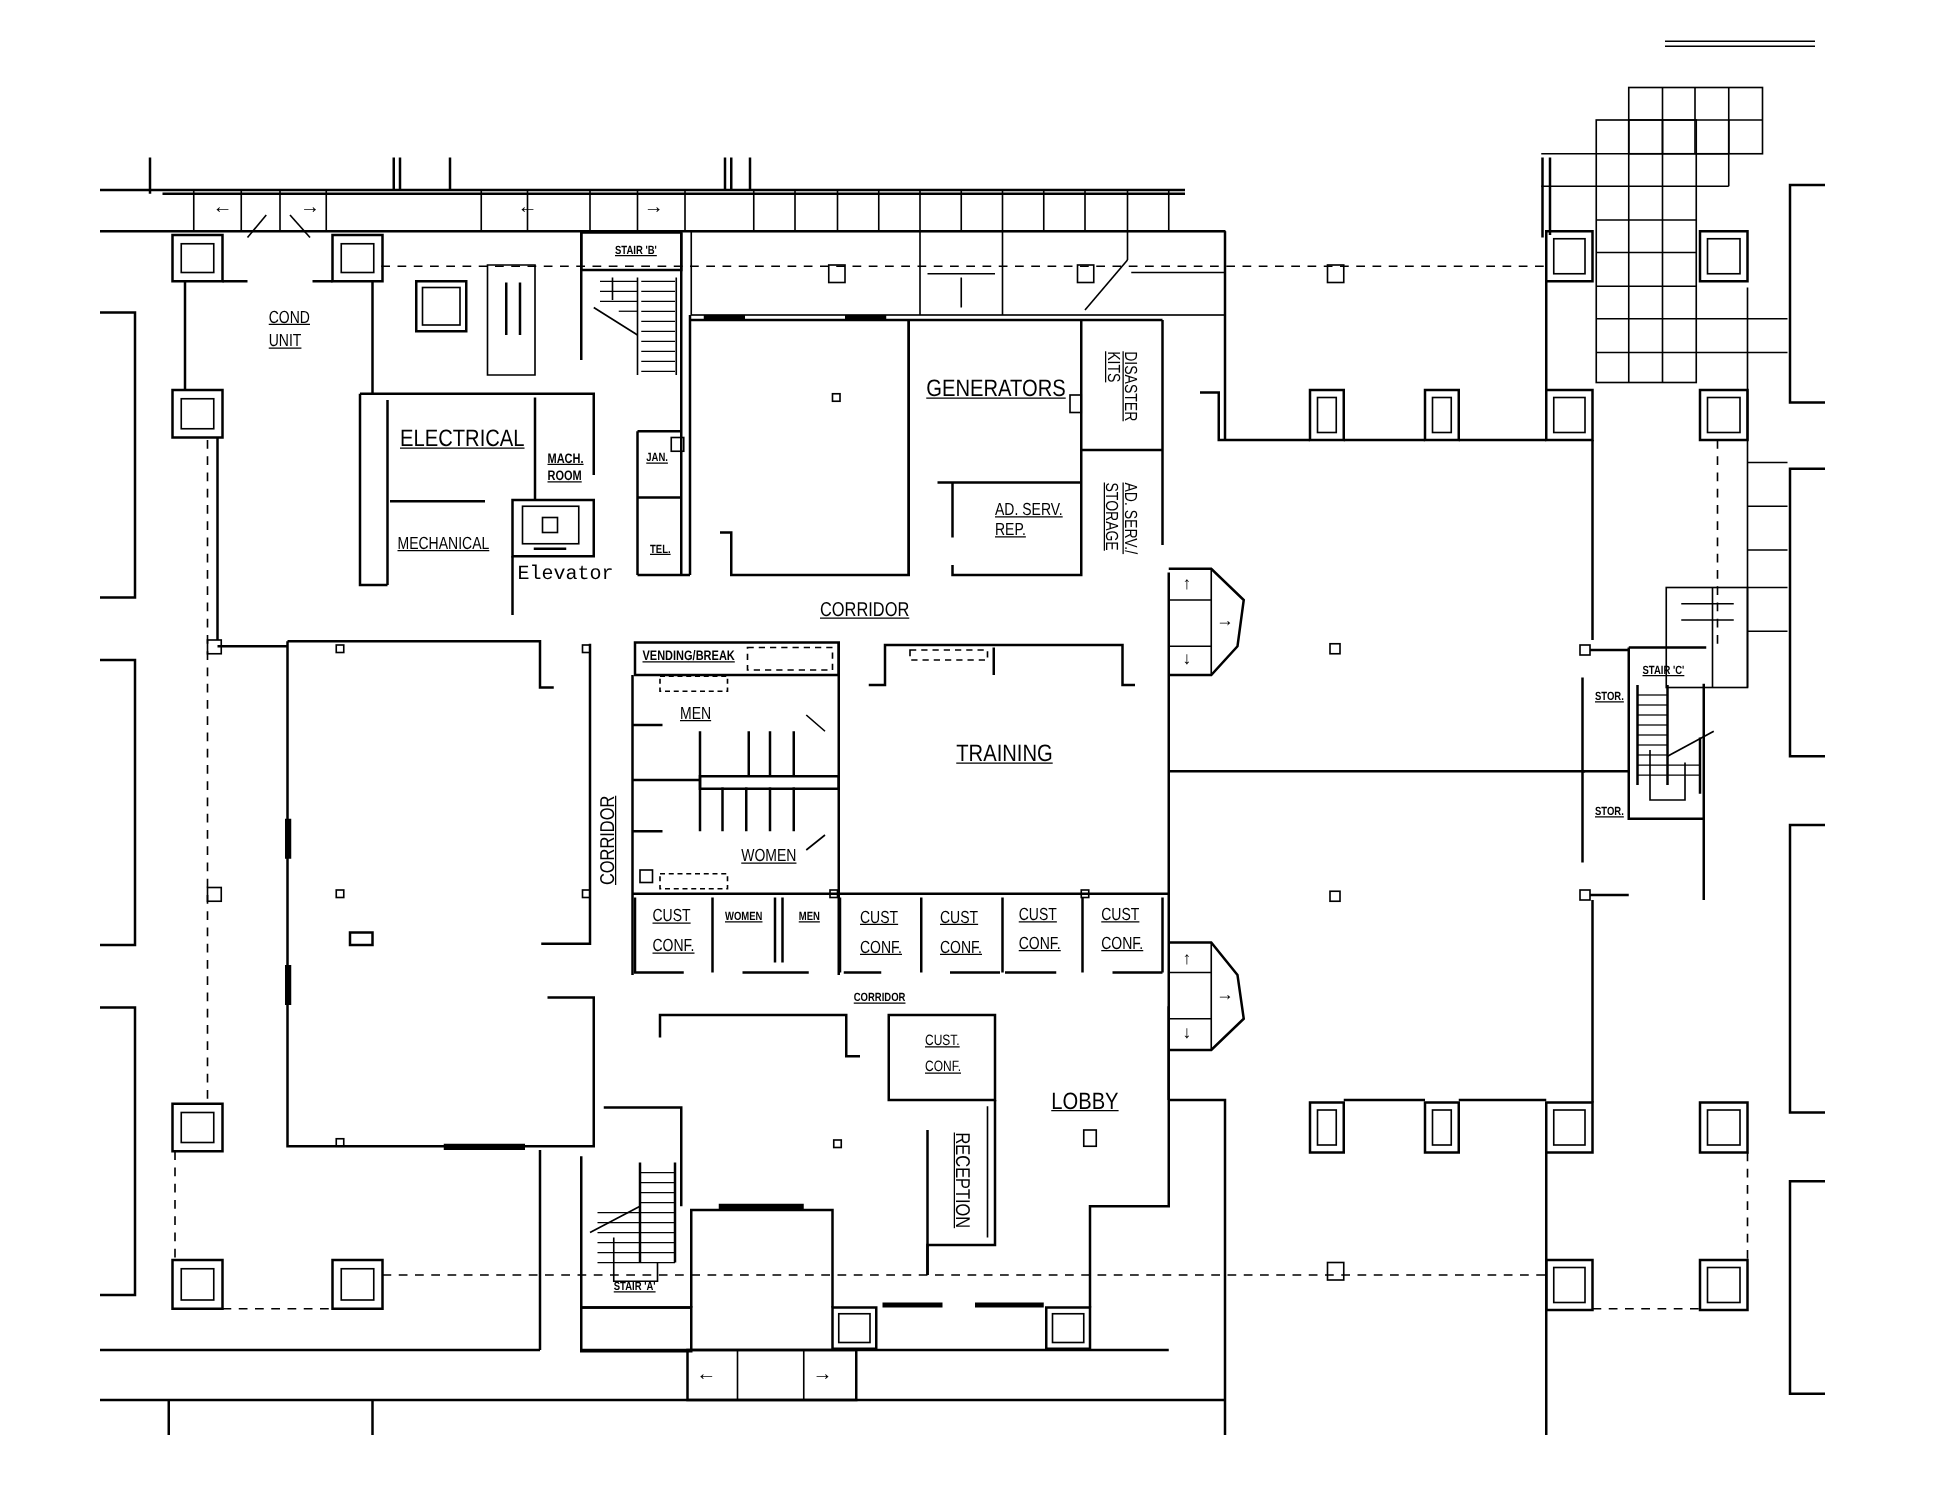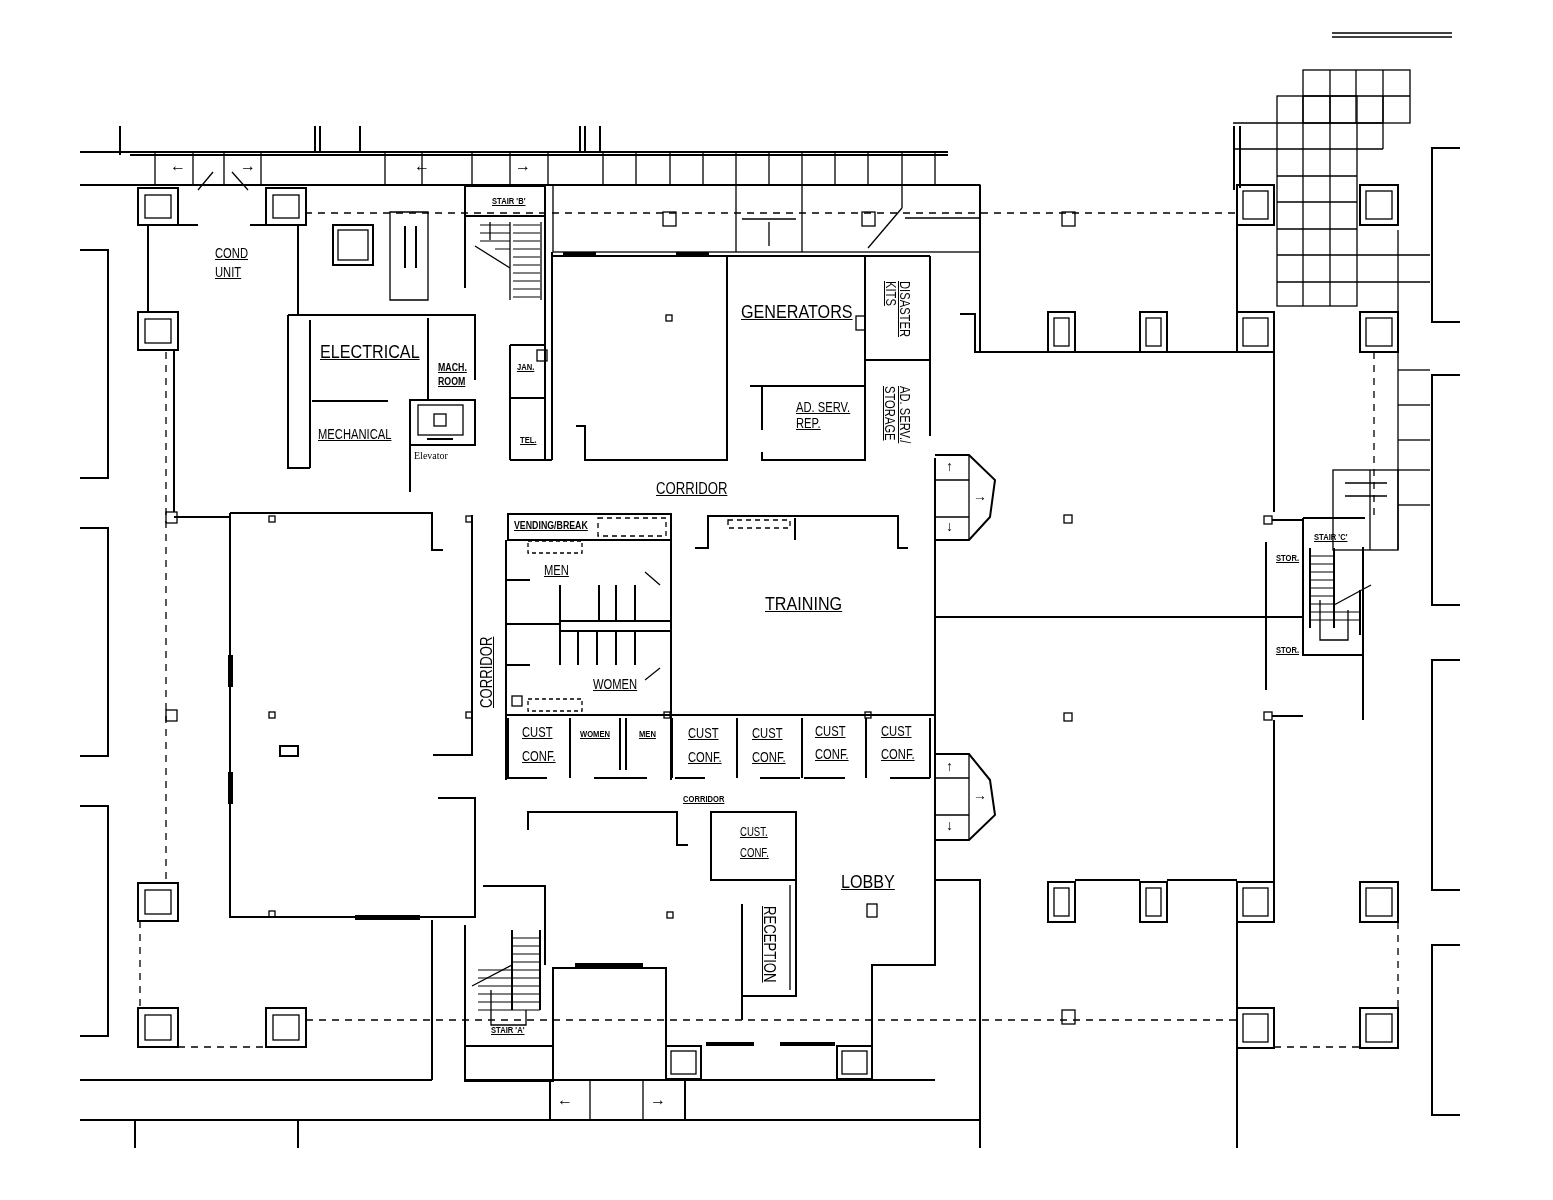--- a/index.html
+++ b/index.html
@@ -415,21 +415,21 @@
     <line class="w1" x1="935" y1="815" x2="969" y2="815"></line>
   </g>
 </svg>
 
 <div class="lbl s14" style="left:215px;top:246px;">COND</div>
 <div class="lbl s14" style="left:215px;top:265px;">UNIT</div>
 <div class="lbl s18" style="left:320px;top:342px;">ELECTRICAL</div>
 <div class="lbl s14" style="left:318px;top:427px;">MECHANICAL</div>
 <div class="lbl s11" style="left:438px;top:362px;">MACH.</div>
 <div class="lbl s11" style="left:438px;top:376px;">ROOM</div>
-<div class="lbl plain" style="left:414px;top:451px;font-size:10px;font-family:Liberation Serif, serif;">Elevator</div>
+<div class="lbl plain" style="left:414px;top:451px;font-size:16px;font-family:Liberation Mono, monospace;">Elevator</div>
 <div class="lbl s9" style="left:492px;top:196px;">STAIR 'B'</div>
 <div class="lbl s9" style="left:517px;top:362px;">JAN.</div>
 <div class="lbl s9" style="left:520px;top:435px;">TEL.</div>
 <div class="lbl s18" style="left:741px;top:302px;">GENERATORS</div>
 <div class="lbl s14 vert" style="left:912px;top:281px;transform:rotate(90deg) scaleX(0.8);">DISASTER</div>
 <div class="lbl s14 vert" style="left:898px;top:281px;transform:rotate(90deg) scaleX(0.8);">KITS</div>
 <div class="lbl s14" style="left:796px;top:400px;">AD. SERV.</div>
 <div class="lbl s14" style="left:796px;top:416px;">REP.</div>
 <div class="lbl s14 vert" style="left:912px;top:386px;transform:rotate(90deg) scaleX(0.8);">AD. SERV./</div>
 <div class="lbl s14 vert" style="left:897px;top:386px;transform:rotate(90deg) scaleX(0.8);">STORAGE</div>

